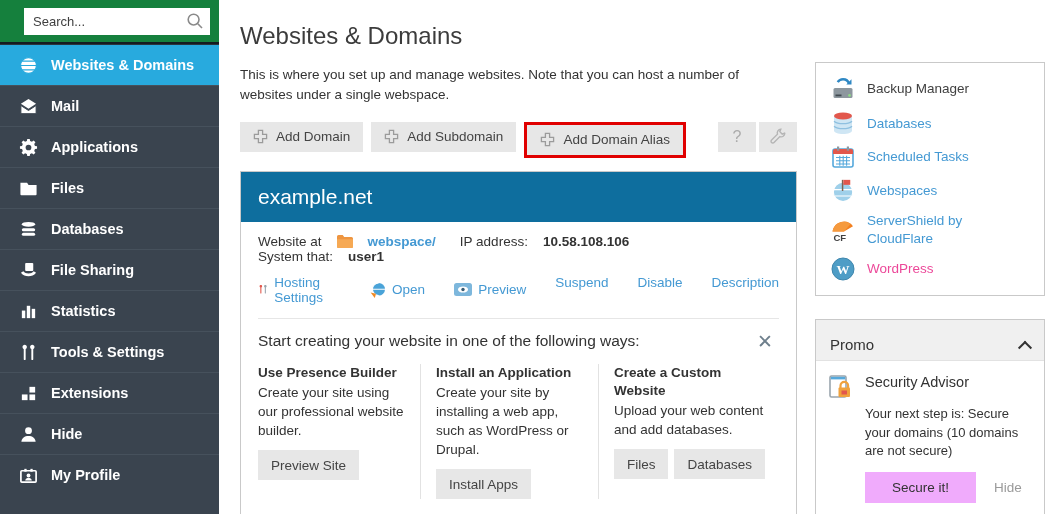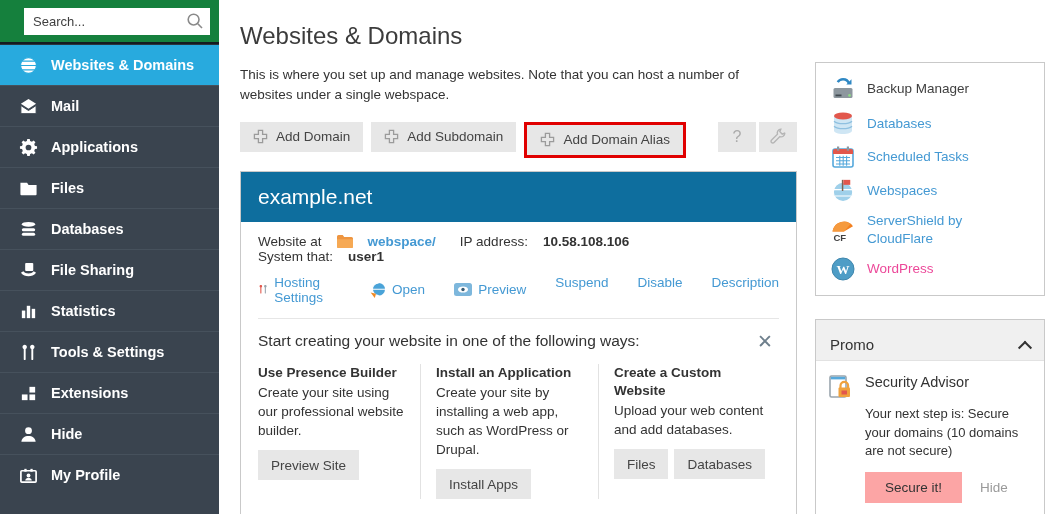--- a/index.html
+++ b/index.html
@@ -69,21 +69,21 @@
   .tool-icon{width:26px;flex:0 0 26px;display:flex;justify-content:center}
   .panel-box{margin-top:23px}
   .panel-header{background:#f0f0f0;padding:16px 14px 7px;font-size:15px;color:#333;display:flex;align-items:center;border-bottom:1px solid #e2e2e2}
   .panel-chevron{margin-left:auto;width:8px;height:8px;border-left:2.4px solid #333;border-top:2.4px solid #333;
        transform:rotate(45deg) translate(2px,2px);cursor:pointer}
   .promo-body{display:flex;gap:9px;padding:13px 12px 16px}
   .promo-icon{flex:0 0 28px}
   .promo-title{font-size:14.5px;margin-bottom:15px;color:#333}
   .promo-text{font-size:13px;line-height:1.42;color:#333}
   .promo-actions{margin-top:12px;display:flex;align-items:center;gap:18px}
-  .secure-btn{background:#fca5a5;border:0;padding:8px 20px;font:13.5px "Liberation Sans",sans-serif;color:#333;cursor:pointer}
+  .secure-btn{background:#f0abfc;border:0;padding:8px 27px;font:13.5px "Liberation Sans",sans-serif;color:#333;cursor:pointer}
   .hide-link{color:#9a9a9a;font-size:13.5px;cursor:pointer}
 </style>
 </head>
 <body>
 
 <div class="sidebar">
   <div class="search-strip">
     <div class="search-box">
       <input type="text" placeholder="Search..." style="">
       <span class="search-icon">

